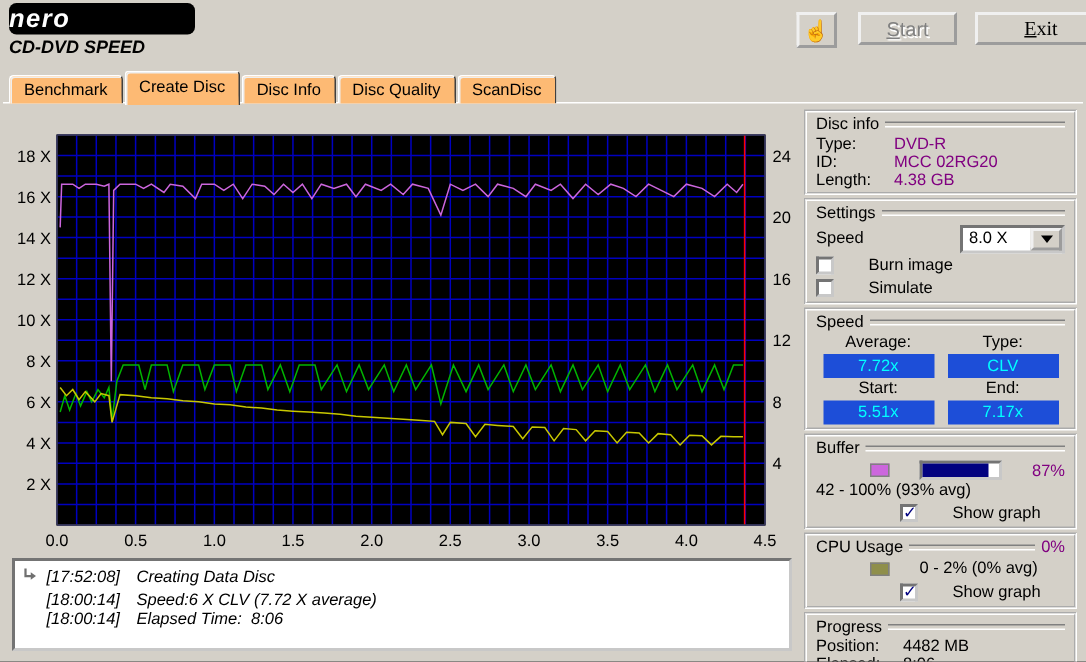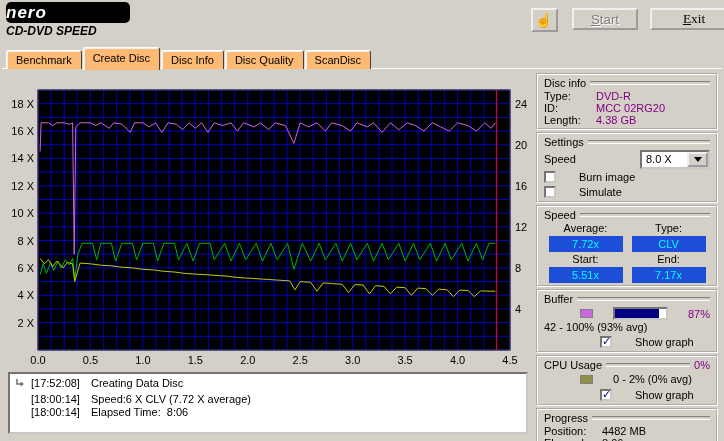--- a/index.html
+++ b/index.html
@@ -31,21 +31,21 @@
        box-shadow:inset 1px 1px 0 #eee;border-top-left-radius:3px;border-top-right-radius:3px;}
   .tab.active{height:22px;line-height:21px;margin-bottom:-1px;z-index:4;position:relative;}
   .tabline{position:absolute;left:2px;right:2px;top:68px;border-top:1px solid #fff;z-index:1;}
 
   
   .graph{position:absolute;left:8px;top:70px;width:522px;height:298px;}
   text.axis{font-family:"Liberation Sans","DejaVu Sans",sans-serif;font-size:11px;fill:#000;}
 
   
   .log{position:absolute;left:8px;top:372px;width:520px;height:62px;background:#fff;border:2px inset #c8c8c8;box-sizing:border-box;padding:3px 4px;overflow:hidden;}
-  .log-row{display:flex;align-items:flex-start;line-height:13px;}
+  .log-row{display:flex;align-items:center;line-height:13px;font-style:italic;}
   .log-ico{width:17px;padding-top:1px;}
   .log-time{width:60px;white-space:pre;}
   .log-text{white-space:pre;}
 
   
   .rc{position:absolute;left:536px;top:73px;width:182px;display:flex;flex-direction:column;gap:2px;}
   .grp{border:2px groove #fff;padding:1px 6px 2px;box-sizing:border-box;}
   .gt{display:flex;align-items:center;height:13px;margin-bottom:1px;}
   .gt .t{padding-right:4px;}
   .gt .ln{flex:1;height:2px;border-top:1px solid #808080;border-bottom:1px solid #fff;margin-top:1px;}

